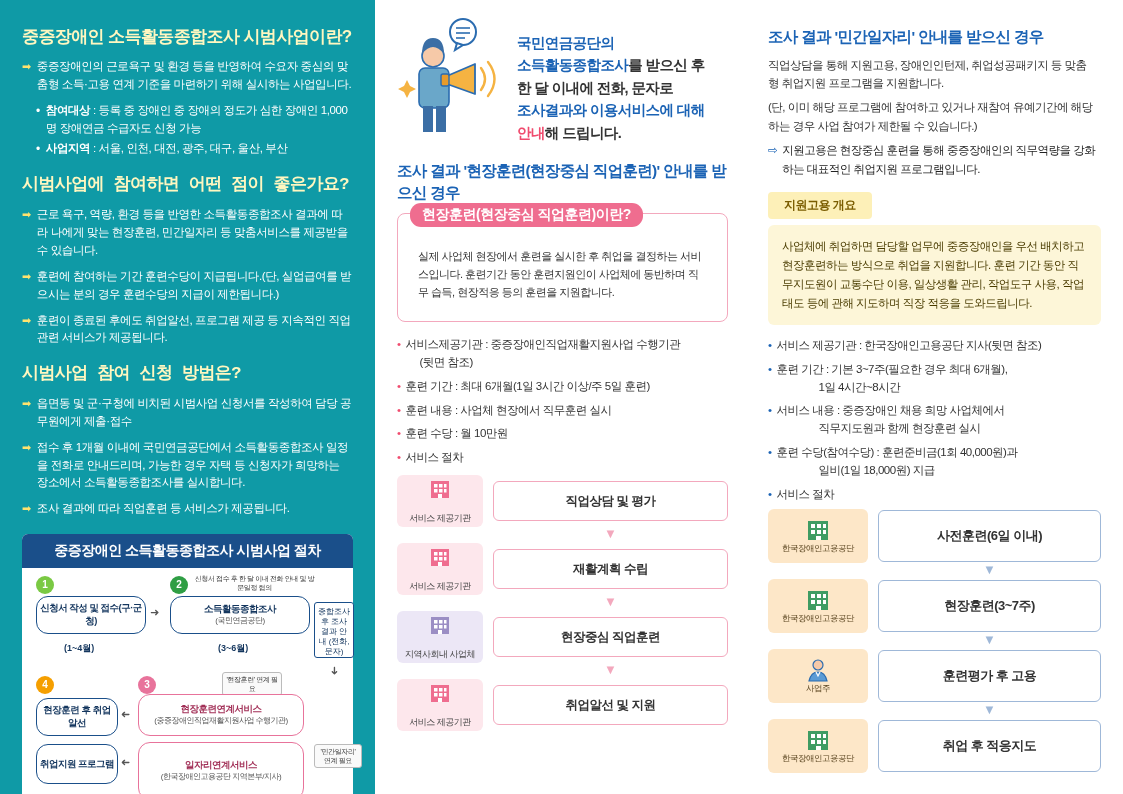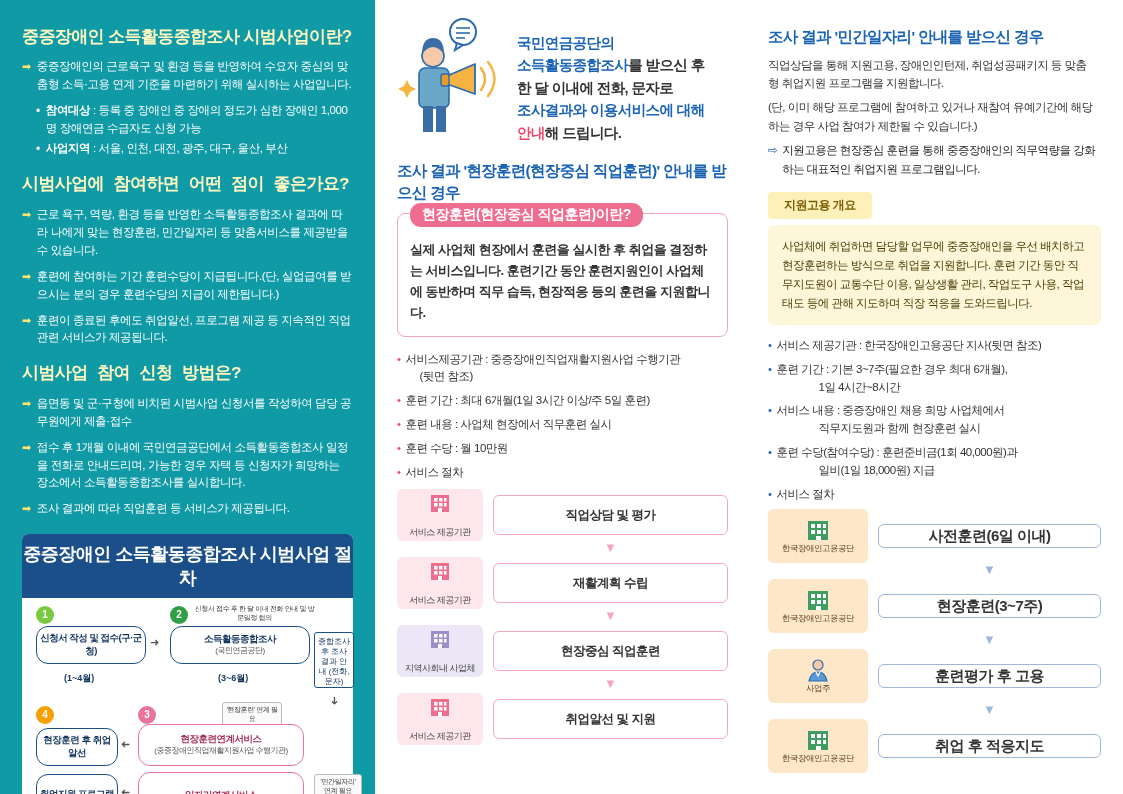--- a/index.html
+++ b/index.html
@@ -46,21 +46,21 @@
   .flow {
     margin-top: 16px;
     background: #ffffff;
     border-radius: 6px;
     padding: 0 0 10px 0;
     color: #222;
     position: relative;
     height: 270px;
   }
   .flow-title {
-    background: #1a4f8a; color: #fff; font-size: 18px; font-weight: bold;
+    background: #1a4f8a; color: #fff; font-size: 14px; font-weight: bold;
     letter-spacing: -0.5px; text-align: center; padding: 8px 0;
     border-radius: 6px 6px 0 0;
   }
   .flow-body { position: relative; height: 228px; }
   .fbox {
     position: absolute; border: 1.4px solid #1a4f8a; border-radius: 12px;
     background: #fff; text-align: center; font-size: 9.5px; line-height: 1.35;
     letter-spacing: -0.5px; padding: 4px 2px; color: #14365e; font-weight: bold;
   }
   .fbox .sm { font-weight: normal; font-size: 8px; color: #555; display: block; }
@@ -110,21 +110,21 @@
   .pinkbox {
     border: 1.4px solid #f3a8bd; border-radius: 8px; padding: 26px 12px 12px 12px;
     position: relative; margin-bottom: 14px;
   }
   .pinkbox-tag {
     position: absolute; top: -11px; left: 12px; background: #ef6d8f; color: #fff;
     font-size: 14px; font-weight: bold; border-radius: 11px; padding: 3px 12px;
     letter-spacing: -0.5px;
   }
   .pinkbox p {
-    margin: 0; font-size: 13px; line-height: 1.6; letter-spacing: -0.5px; color: #333; font-weight: bold;
+    margin: 8px; font-size: 11px; line-height: 1.6; letter-spacing: -0.5px; color: #333;
   }
   .bullet {
     display: flex; gap: 5px; font-size: 11.5px; line-height: 1.55;
     letter-spacing: -0.5px; margin-bottom: 6px; color: #333;
   }
   .bullet .bd { color: #f04b6e; flex: 0 0 auto; }
   .bullet .bt { flex: 1 1 auto; }
   .bullet .bt .ind { display: block; padding-left: 14px; }
 
   
@@ -175,23 +175,23 @@
   .rb .bt .ind { display: block; padding-left: 42px; }
 
   .rpairs { margin-top: 6px; }
   .rpair { display: flex; align-items: center; gap: 10px; height: 54px; }
   .ricon {
     width: 100px; height: 54px; border-radius: 6px; background: #fde7c8;
     display: flex; flex-direction: column; align-items: center; justify-content: center;
     font-size: 8.5px; letter-spacing: -0.5px; color: #5a4520; gap: 1px;
   }
   .rbox {
-    flex: 1 1 auto; height: 24px; border: 1.4px solid #9fb8d8; border-radius: 6px;
+    flex: 1 1 auto; height: 52px; border: 1.4px solid #9fb8d8; border-radius: 6px;
     display: flex; align-items: center; justify-content: center;
-    font-size: 15px; font-weight: bold; color: #333; letter-spacing: -0.5px;
+    font-size: 13px; font-weight: bold; color: #333; letter-spacing: -0.5px;
   }
   .rgap { height: 16px; display: flex; }
   .rgap .sp { width: 110px; }
   .rgap .ar { flex: 1 1 auto; text-align: center; color: #9fb8d8; font-size: 13px; line-height: 1; }
 
   svg { display: block; }
 </style>
 </head>
 <body>
 

